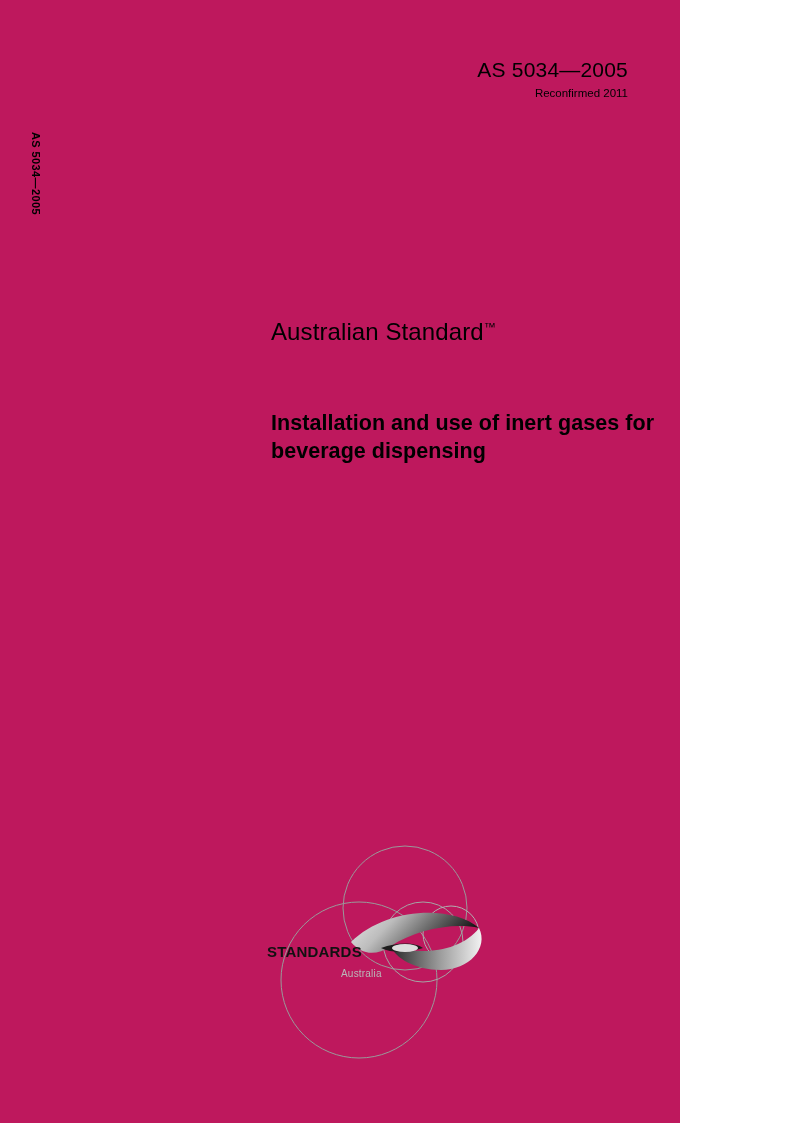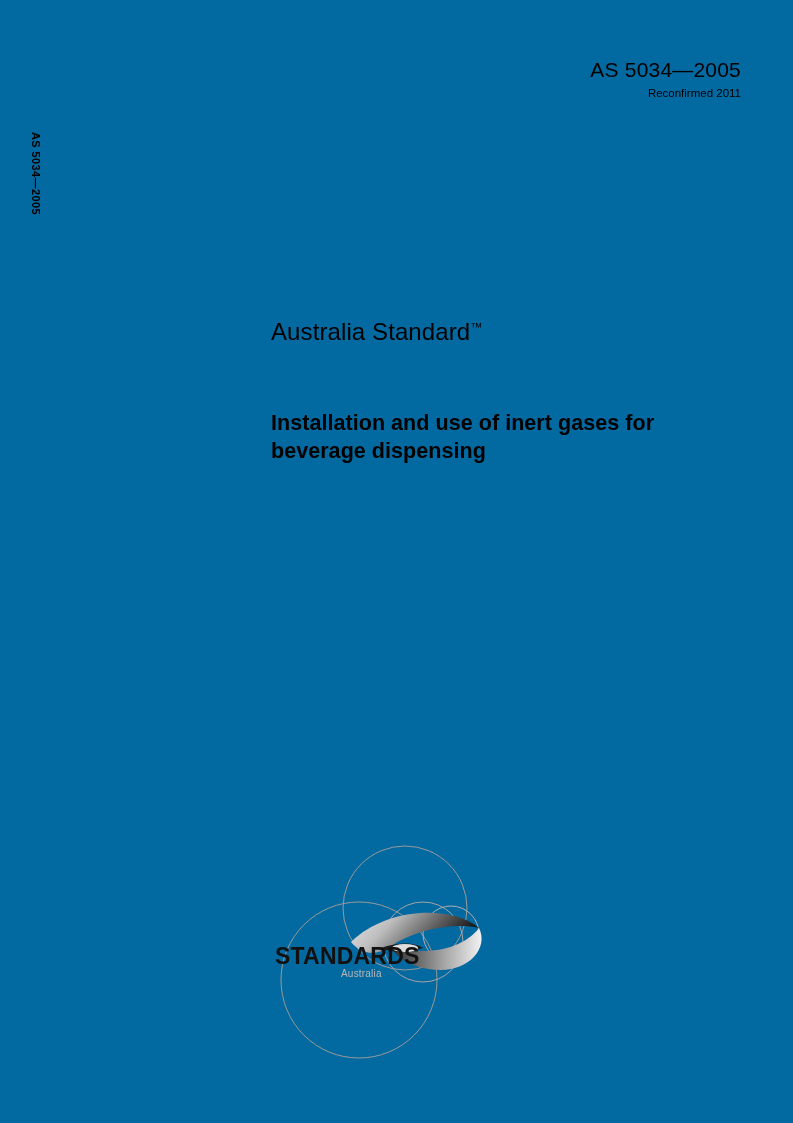--- a/index.html
+++ b/index.html
@@ -6,24 +6,24 @@
     margin: 0;
     padding: 0;
     background: #ffffff;
   }
   body {
     font-family: "Liberation Sans", sans-serif;
     color: #000000;
   }
   .page {
     position: relative;
-    width: 793px;
+    width: 680px;
     height: 1123px;
     overflow: hidden;
-    background: #0369a1;
+    background: #be185d;
   }
 
   
   .designation-block {
     position: absolute;
     top: 58px;
     right: 52px;
     text-align: right;
   }
   .designation {
@@ -86,23 +86,23 @@
     width: 280px;
     height: 240px;
   }
   .logo-svg {
     position: absolute;
     left: 0;
     top: 0;
   }
   .logo-wordmark {
     position: absolute;
-    left: 20px;
+    left: 12px;
     top: 113px;
-    font-size: 23px;
+    font-size: 15px;
     font-weight: bold;
     letter-spacing: 0.2px;
     color: #111111;
   }
   .logo-sub {
     position: absolute;
     left: 86px;
     top: 138px;
     font-size: 10px;
     font-weight: normal;
@@ -116,21 +116,21 @@
 <div class="page">
 
   <div class="designation-block">
     <div class="designation">AS 5034—2005</div>
     <div class="reconfirmed">Reconfirmed 2011</div>
   </div>
 
   <div class="spine">AS 5034—2005</div>
 
   <div class="title-area">
-    <div class="brand-line"><span>Australia Standard</span><span class="tm">™</span></div>
+    <div class="brand-line"><span>Australian Standard</span><span class="tm">™</span></div>
     <div class="doc-title">Installation and use of inert gases for beverage dispensing</div>
   </div>
 
   <div class="logo-block">
     <svg class="logo-svg" width="280" height="240" viewBox="0 0 280 240">
       <defs>
         <linearGradient id="leafGrad" x1="0" y1="0" x2="1" y2="0.3">
           <stop offset="0%" stop-color="#e8e8e8"></stop>
           <stop offset="35%" stop-color="#bdbdbd"></stop>
           <stop offset="65%" stop-color="#6b6b6b"></stop>

